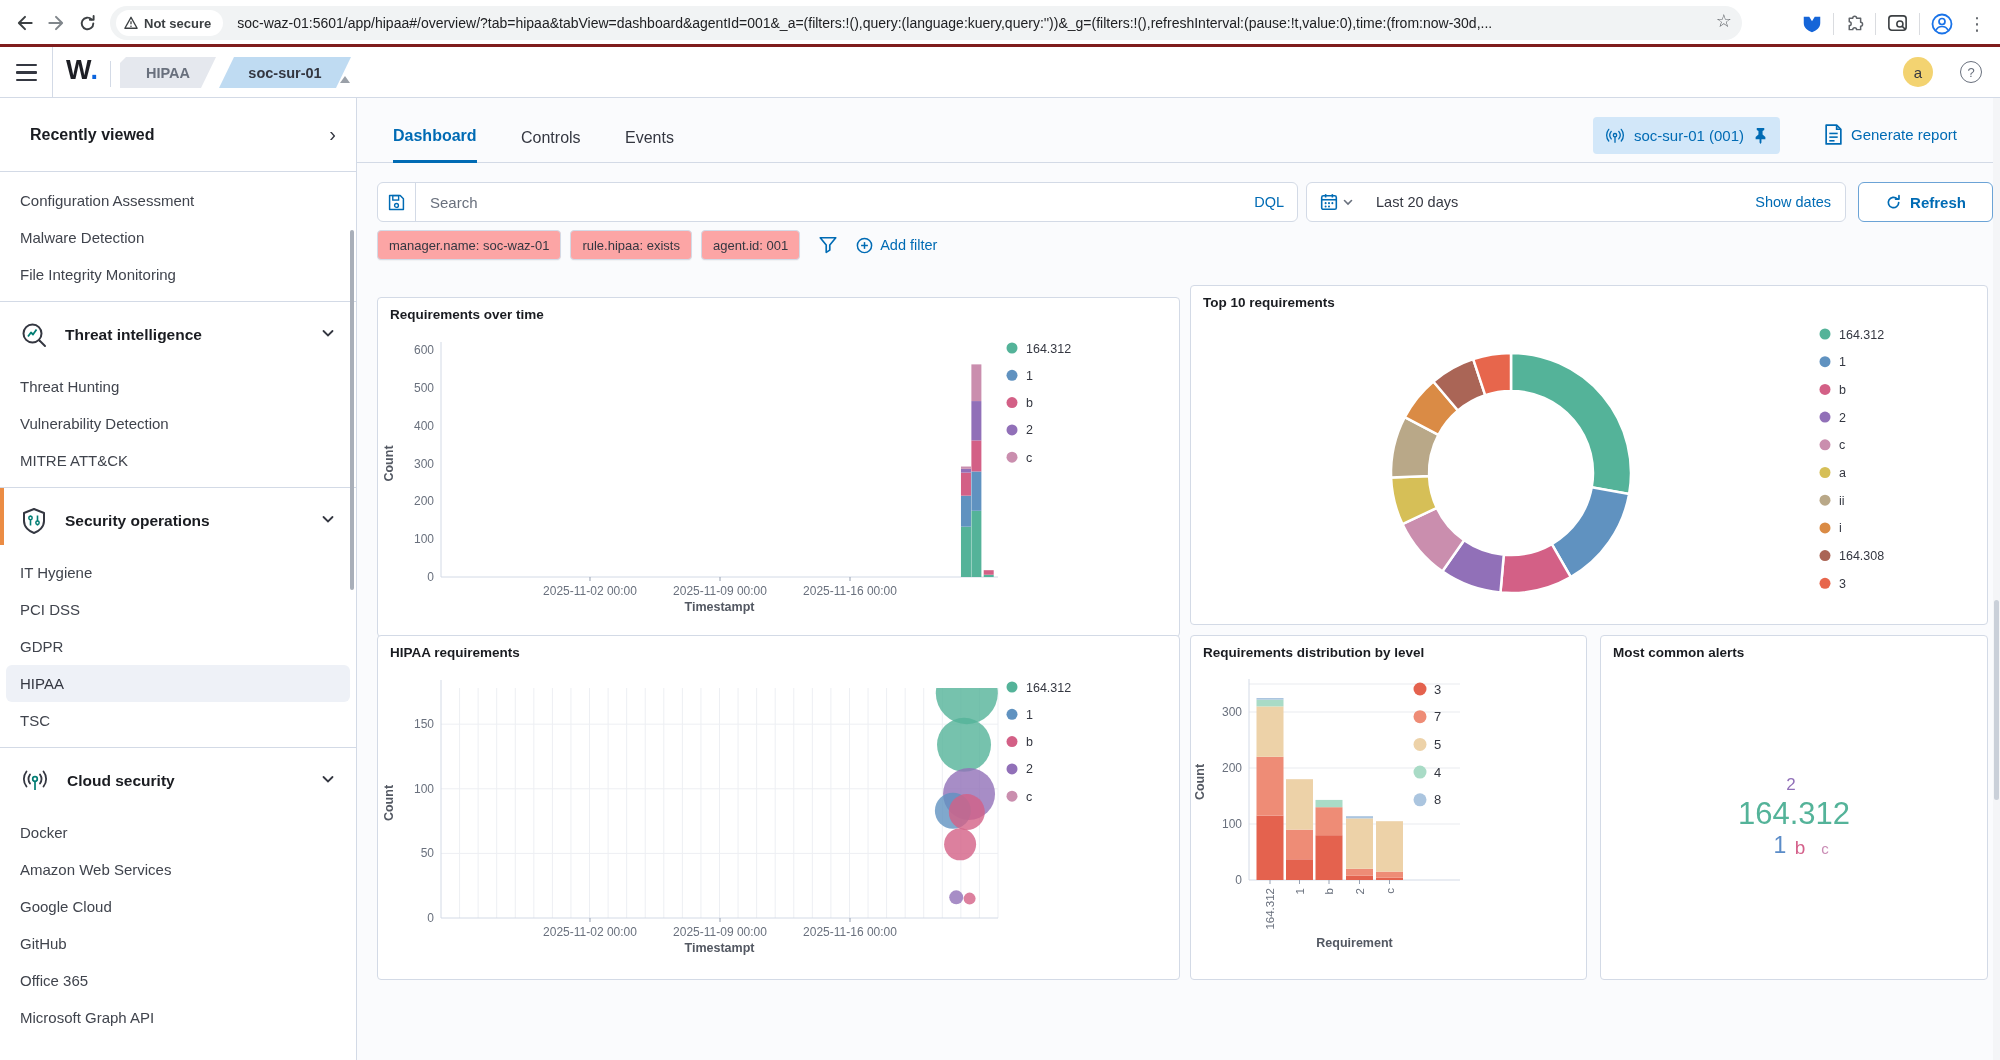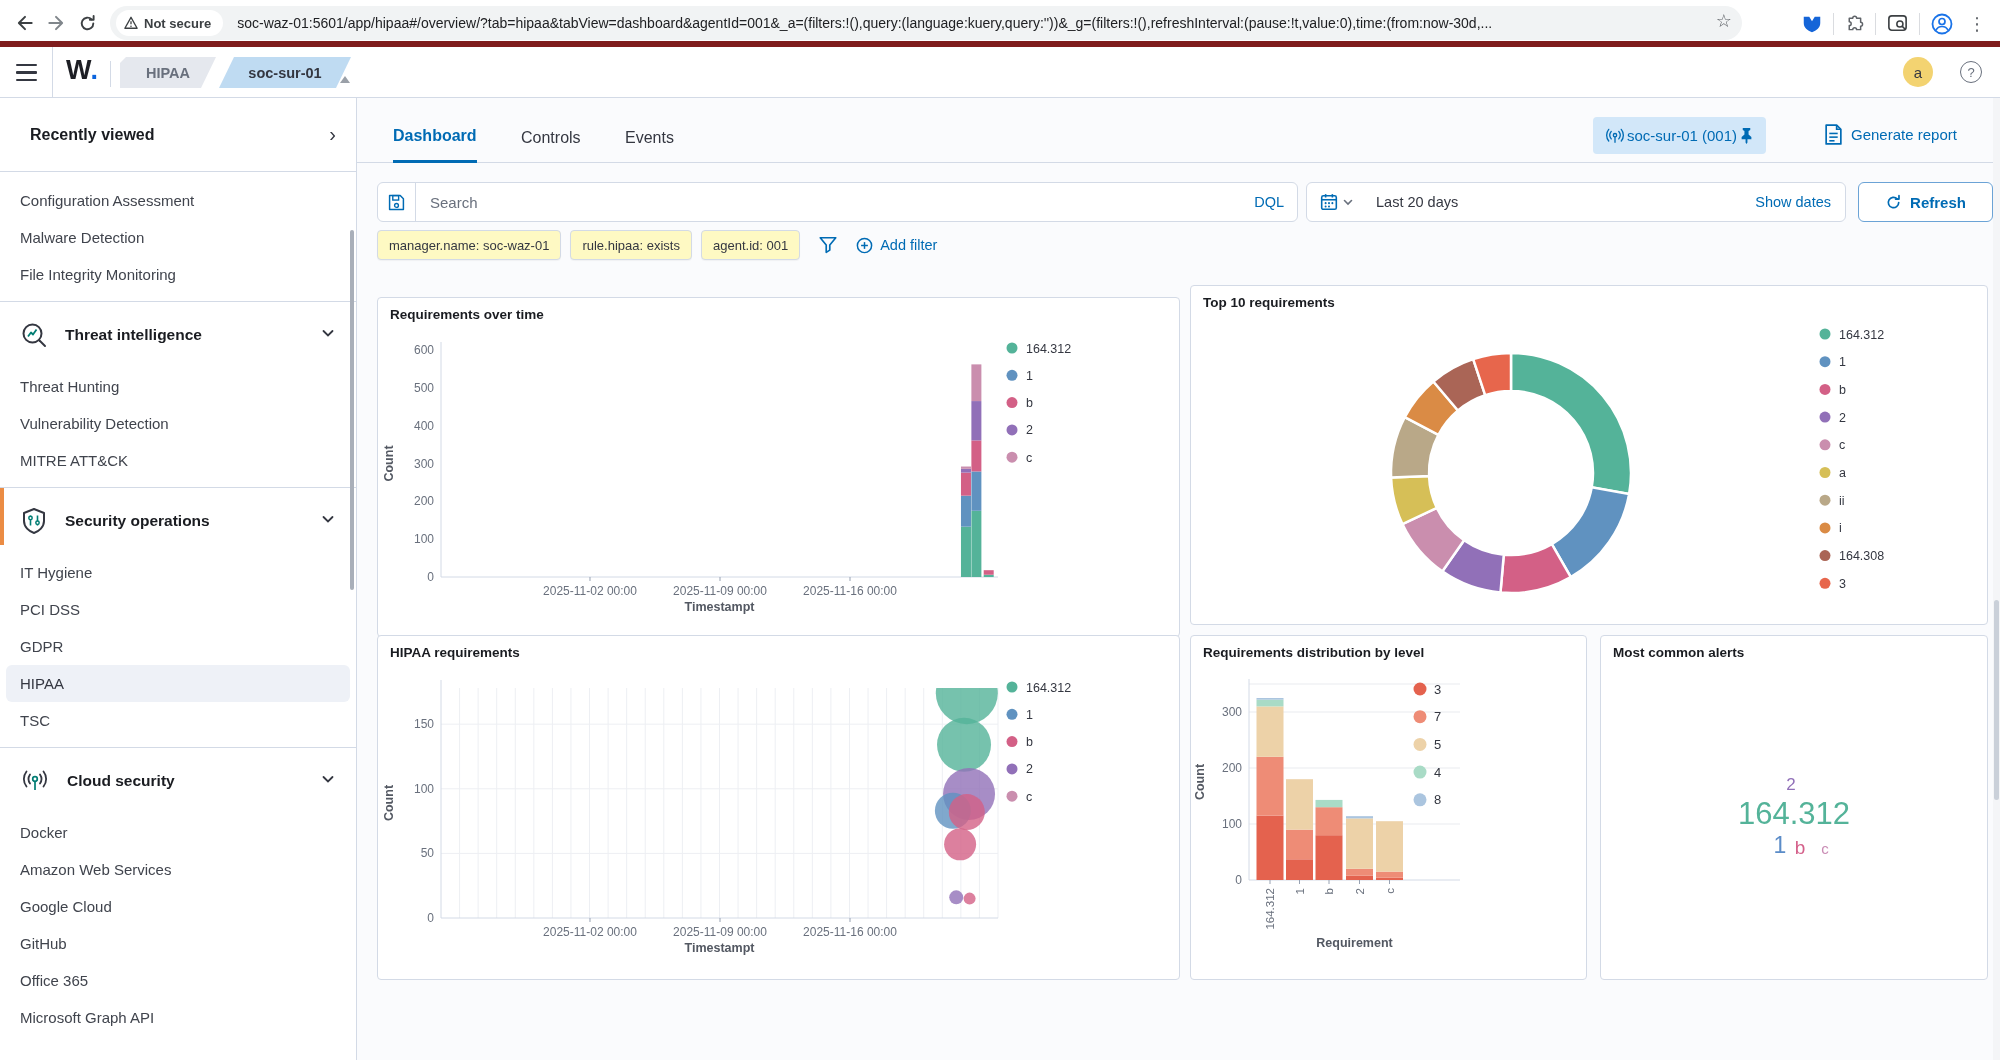--- a/index.html
+++ b/index.html
@@ -1,20 +1,20 @@
 <!DOCTYPE html>
 <html><head>
 <meta charset="utf-8">
 <style>
   * { margin:0; padding:0; box-sizing:border-box; }
   html,body { width:2000px; height:1060px; background:#fff; font-family:"Liberation Sans",sans-serif; overflow:hidden; }
   .page { position:relative; width:2000px; height:1060px; }
 
   
-  .toolbar { position:absolute; left:0; top:0; width:2000px; height:47px; background:#fff; border-bottom:6px solid #7f1d1d; }
+  .toolbar { position:absolute; left:0; top:0; width:2000px; height:47px; background:#fff; border-bottom:3px solid #7f1d1d; }
   .nav-ic { position:absolute; top:9px; width:28px; height:28px; display:flex; align-items:center; justify-content:center; border-radius:50%; }
   .url-pill { position:absolute; left:110px; top:6px; width:1632px; height:34px; background:#F1F3F4; border-radius:17px; display:flex; align-items:center; }
   .notsec { margin-left:6px; height:26px; background:#fff; border-radius:13px; display:flex; align-items:center; padding:0 12px 0 8px; gap:6px; }
   .notsec span { font-size:13px; color:#3C4043; font-weight:700; }
   .url-text { margin-left:14px; font-size:14px; color:#202124; white-space:nowrap; overflow:hidden; width:1430px; }
   .star { position:absolute; right:10px; top:4px; font-size:18px; color:#5F6368; }
   .tb-right { position:absolute; right:0; top:0; height:47px; display:flex; align-items:center; }
   .tb-sep { width:1px; height:22px; background:#DADCE0; margin:0 10px; }
 
   
@@ -44,36 +44,36 @@
   .sec-header .chevd { margin-left:auto; }
   .orange-strip { position:absolute; left:0; top:390px; width:4px; height:57px; background:#EB8C44; }
   .side-scroll { position:absolute; left:350px; top:132px; width:4px; height:360px; background:#A9AFB9; border-radius:2px; }
   .side-up { position:absolute; left:340px; top:76px; width:0; height:0; border-left:5px solid transparent; border-right:5px solid transparent; border-bottom:7px solid #9AA0A8; }
 
   
   .main-bg { position:absolute; left:357px; top:98px; width:1643px; height:962px; background:#FAFBFD; }
   .main-topline { position:absolute; left:357px; top:162px; width:1643px; height:1px; background:#D3DAE6; }
   .tab { position:absolute; top:112px; height:51px; display:flex; align-items:center; font-size:16px; color:#343741; cursor:pointer; }
   .tab.active { color:#006BB4; font-weight:600; border-bottom:3px solid #006BB4; }
-  .agent-pill { position:absolute; left:1593px; top:117px; height:37px; padding:0 12px; background:#D2E7F9; border-radius:4px; display:flex; align-items:center; gap:2px; font-size:15px; color:#006BB4; font-weight:500; }
+  .agent-pill { position:absolute; left:1593px; top:117px; height:37px; padding:0 12px; background:#D2E7F9; border-radius:4px; display:flex; align-items:center; gap:9px; font-size:15px; color:#006BB4; font-weight:500; }
   .gen-report { position:absolute; left:1824px; top:124px; display:flex; align-items:center; gap:8px; font-size:15px; color:#006BB4; cursor:pointer; }
 
   .search-group { position:absolute; left:377px; top:182px; width:921px; height:40px; background:#fff; border:1px solid #D3DAE6; border-radius:6px; display:flex; align-items:center; }
   .save-cell { width:38px; height:100%; border-right:1px solid #D3DAE6; display:flex; align-items:center; justify-content:center; }
   .search-ph { margin-left:14px; font-size:15px; color:#69707D; flex:1; }
   .dql { margin-right:13px; font-size:14.5px; color:#006BB4; cursor:pointer; }
   .date-group { position:absolute; left:1306px; top:182px; width:540px; height:40px; background:#fff; border:1px solid #D3DAE6; border-radius:6px; display:flex; align-items:center; }
   .date-group .cal { margin-left:13px; }
   .date-group .chev-sm { margin-left:4px; }
   .range-text { margin-left:22px; font-size:14.5px; color:#343741; }
   .show-dates { margin-left:auto; margin-right:14px; font-size:14.5px; color:#006BB4; cursor:pointer; }
   .refresh-btn { position:absolute; left:1858px; top:182px; width:135px; height:40px; background:#fff; border:1px solid #6BA3D6; border-radius:6px; display:flex; align-items:center; justify-content:center; gap:8px; font-size:15px; font-weight:600; color:#006BB4; cursor:pointer; }
 
   .filters-row { position:absolute; left:377px; top:230px; height:30px; display:flex; align-items:center; gap:9px; }
-  .fpill { height:30px; padding:0 11px; background:#fef9c3; border:1px solid #D3DAE6; border-radius:4px; display:flex; align-items:center; font-size:13px; color:#343741; box-shadow:0 1px 1px rgba(0,0,0,0.04); }
+  .fpill { height:30px; padding:0 11px; background:#fca5a5; border:1px solid #D3DAE6; border-radius:4px; display:flex; align-items:center; font-size:13px; color:#343741; box-shadow:0 1px 1px rgba(0,0,0,0.04); }
   .funnel { margin-left:9px; display:flex; align-items:center; }
   .addf { display:flex; align-items:center; gap:7px; font-size:14.5px; color:#006BB4; margin-left:9px; cursor:pointer; }
 
   
   .panel { position:absolute; background:#fff; border:1px solid #D3DAE6; border-radius:4px; }
   .panel-title { position:absolute; left:12px; top:9px; font-size:13.5px; font-weight:700; color:#1A1C21; }
   .panel svg.chart { position:absolute; left:0; top:0; }
   svg text { font-family:"Liberation Sans",sans-serif; }
   .tagcloud span { position:absolute; transform:translate(-50%,-50%); white-space:nowrap; }
 

